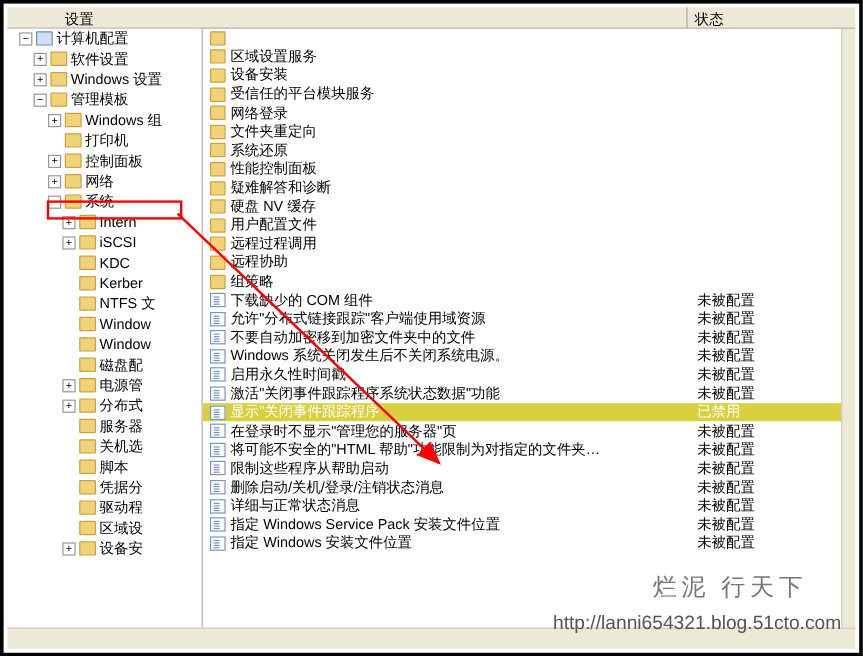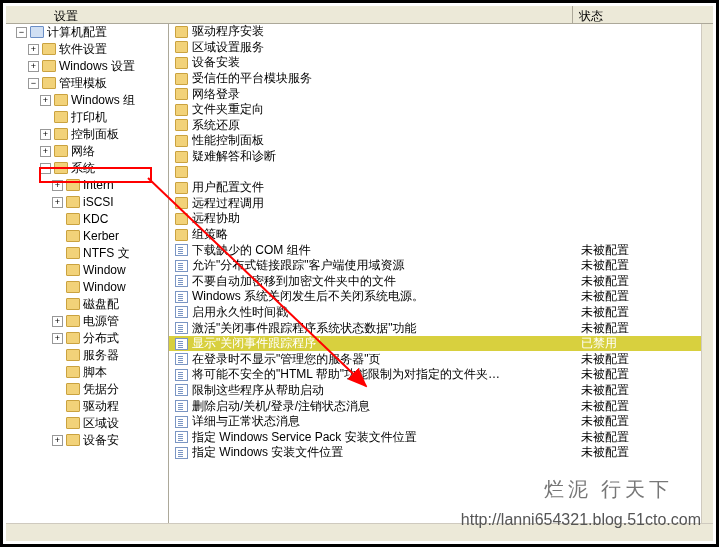--- a/index.html
+++ b/index.html
@@ -164,20 +164,25 @@
           <span class="lab">分布式</span>
         </div>
         <div class="node ind4">
           <span class="tw blank"></span>
           <span class="ficon"></span>
           <span class="lab">服务器</span>
         </div>
         <div class="node ind4">
           <span class="tw blank"></span>
           <span class="ficon"></span>
+          <span class="lab">关机选</span>
+        </div>
+        <div class="node ind4">
+          <span class="tw blank"></span>
+          <span class="ficon"></span>
           <span class="lab">脚本</span>
         </div>
         <div class="node ind4">
           <span class="tw blank"></span>
           <span class="ficon"></span>
           <span class="lab">凭据分</span>
         </div>
         <div class="node ind4">
           <span class="tw blank"></span>
           <span class="ficon"></span>
@@ -191,21 +196,20 @@
         <div class="node ind4">
           <span class="tw">+</span>
           <span class="ficon"></span>
           <span class="lab">设备安</span>
         </div>
       </div>
 
     <div class="list" id="list">
         <div class="row">
           <span class="ricon folder-ico"></span>
-          <span class="lab">驱动程序安装</span>
           <span class="state"></span>
         </div>
         <div class="row">
           <span class="ricon folder-ico"></span>
           <span class="lab">区域设置服务</span>
           <span class="state"></span>
         </div>
         <div class="row">
           <span class="ricon folder-ico"></span>
           <span class="lab">设备安装</span>
@@ -236,20 +240,21 @@
           <span class="lab">性能控制面板</span>
           <span class="state"></span>
         </div>
         <div class="row">
           <span class="ricon folder-ico"></span>
           <span class="lab">疑难解答和诊断</span>
           <span class="state"></span>
         </div>
         <div class="row">
           <span class="ricon folder-ico"></span>
+          <span class="lab">硬盘 NV 缓存</span>
           <span class="state"></span>
         </div>
         <div class="row">
           <span class="ricon folder-ico"></span>
           <span class="lab">用户配置文件</span>
           <span class="state"></span>
         </div>
         <div class="row">
           <span class="ricon folder-ico"></span>
           <span class="lab">远程过程调用</span>

